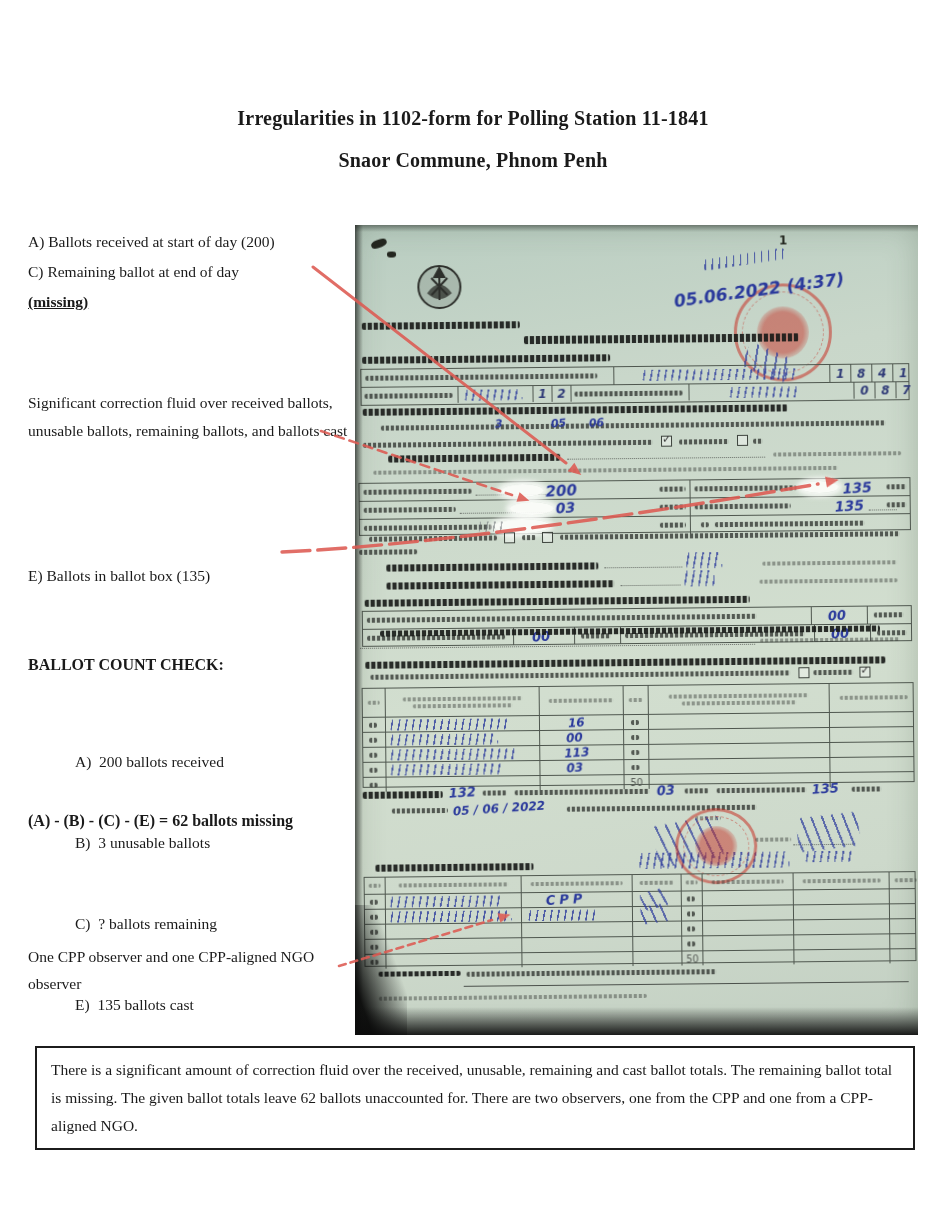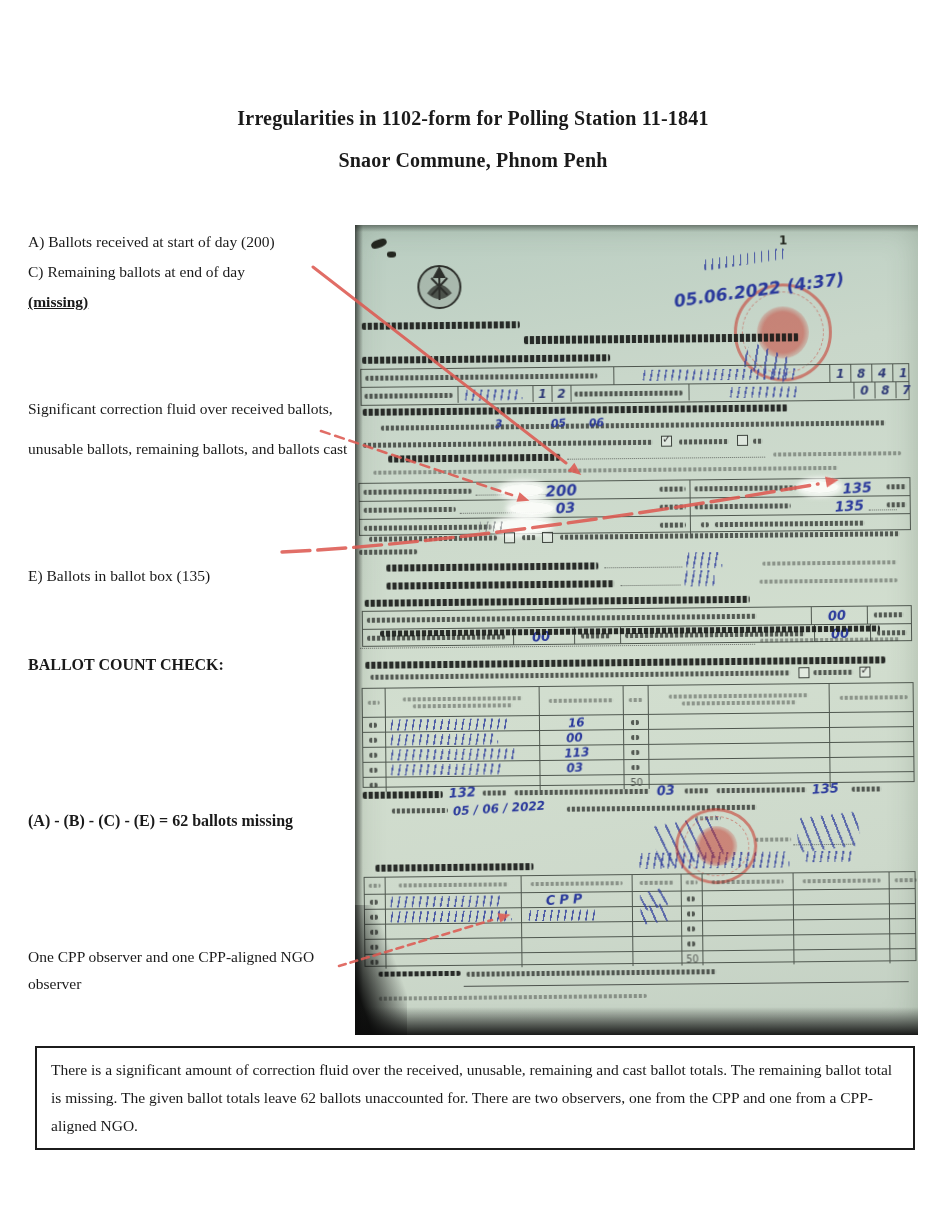--- a/index.html
+++ b/index.html
@@ -2,21 +2,21 @@
 <html><head>
 <meta charset="utf-8">
 <style>
   html,body{margin:0;padding:0;background:#fff;}
   .page{position:relative;width:946px;height:1225px;background:#ffffff;
         font-family:"Liberation Serif",serif;color:#1a1a1a;overflow:hidden;}
   
   .title{position:absolute;width:100%;text-align:center;font-weight:bold;font-size:20px;
          letter-spacing:.2px;margin:0;}
   .ann{position:absolute;left:28px;font-size:15.5px;line-height:30px;}
-  .ann.small{line-height:40px;}
+  .ann.small{line-height:28px;}
   .bu{font-weight:bold;text-decoration:underline;}
   .bold{font-weight:bold;}
   .chk-list{position:absolute;left:75px;font-size:15.5px;line-height:27px;white-space:pre-wrap;}
   .eq{position:absolute;left:28px;font-weight:bold;font-size:16px;}
   
   .sumbox{position:absolute;left:35px;top:1046px;width:848px;border:2px solid #1c1c1c;
           padding:8px 14px;font-size:15.5px;line-height:28px;}
   
   .photo{position:absolute;left:355px;top:225px;width:563px;height:810px;overflow:hidden;
          background:linear-gradient(170deg,#b9cdc1 0%,#c9d7ca 22%,#d2decf 55%,#cdd9cb 80%,#c2cfc2 100%);
@@ -74,29 +74,35 @@
 </head>
 <body>
 
 <div class="page">
 
   <h1 class="title" style="top:107px">Irregularities in 1102-form for Polling Station 11-1841</h1>
   <h1 class="title" style="top:149px">Snaor Commune, Phnom Penh</h1>
 
   <div class="ann" style="top:227px">
     <div>A) Ballots received at start of day (200)</div>
-    <div>C) Remaining ballots at end of day</div>
+    <div>C) Remaining ballot at end of day</div>
     <div class="bu">(missing)</div>
   </div>
 
   <div class="ann small" style="top:389px;width:330px">Significant correction fluid over received ballots, unusable ballots, remaining ballots, and ballots cast</div>
 
   <div class="ann" style="top:561px">E) Ballots in ballot box (135)</div>
 
   <div class="ann bold" style="top:650px;font-size:16px">BALLOT COUNT CHECK:</div>
+  <div class="chk-list" style="top:694px">
+    <div>A)  200 ballots received</div>
+    <div>B)  3 unusable ballots</div>
+    <div>C)  ? ballots remaining</div>
+    <div>E)  135 ballots cast</div>
+  </div>
   <div class="eq" style="top:812px">(A) - (B) - (C) - (E) = 62 ballots missing</div>
 
   <div class="ann" style="top:943px;width:335px;line-height:27px">One CPP observer and one CPP-aligned NGO observer</div>
 
   <div class="photo">
     <div class="paper">
 
       <span class="blob" style="left:20px;top:12px;width:16px;height:8px;transform:rotate(-20deg)"></span>
       <span class="blob" style="left:36px;top:24px;width:9px;height:6px"></span>
 

